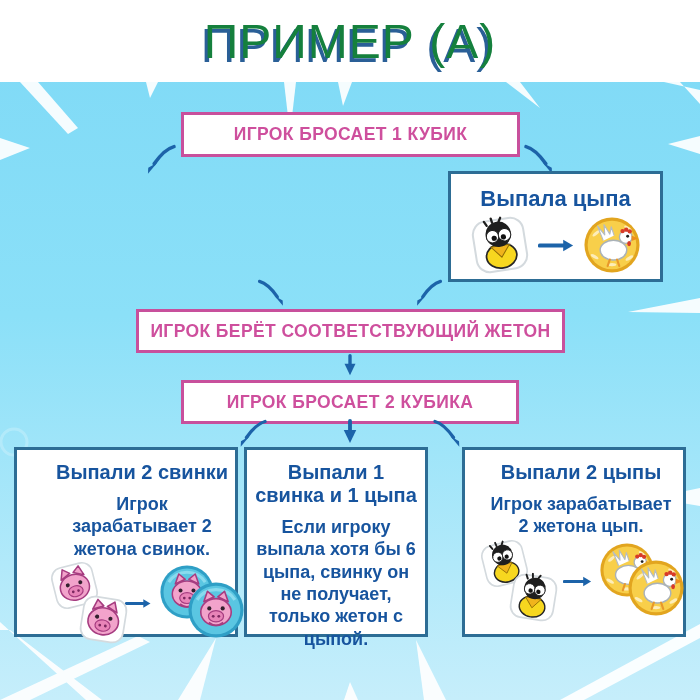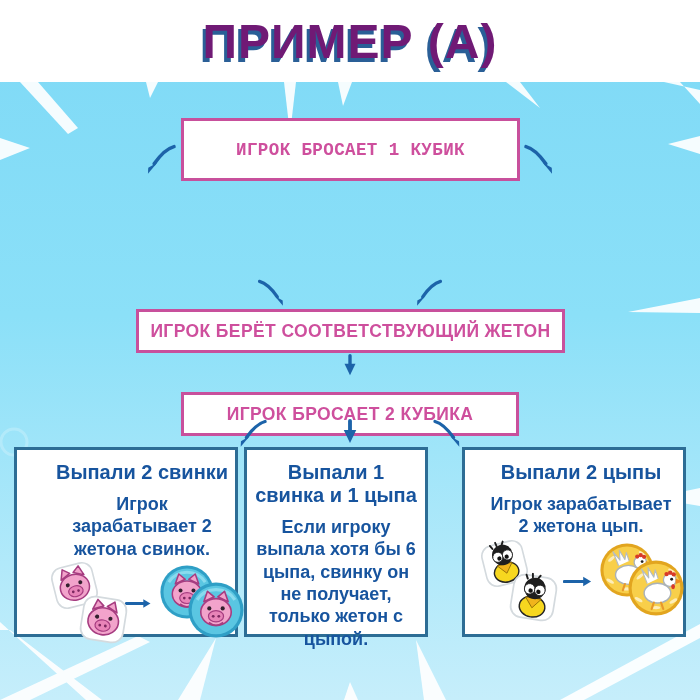--- a/index.html
+++ b/index.html
@@ -3,21 +3,21 @@
 <meta charset="utf-8">
 <style>
   html,body{margin:0;padding:0;}
   .stage{
     position:relative;width:700px;height:700px;overflow:hidden;
     font-family:"Liberation Sans",sans-serif;
     background:linear-gradient(180deg,#7ed9f6 0%,#8be0f8 45%,#c6eefb 100%);
   }
   .titlebar{position:absolute;left:0;top:0;width:700px;height:82px;background:#ffffff;
     display:flex;align-items:center;justify-content:center;}
-  .title{margin:16px;font-size:48px;font-weight:bold;color:#701a75;letter-spacing:1px;
+  .title{margin:16px;font-size:48px;font-weight:normal;color:#15803d;letter-spacing:1px;
     text-shadow:-3px 4px 0 #2a5f97;}
   .rays{position:absolute;left:0;top:82px;pointer-events:none;}
   .box{position:absolute;box-sizing:border-box;background:#ffffff;text-align:center;}
   .pink{border:3px solid #c8509c;color:#ce4f9d;font-weight:bold;font-size:17.5px;
     letter-spacing:.4px;display:flex;align-items:center;justify-content:center;}
   .blue{border:3px solid #2d6d95;color:#17549e;font-weight:bold;}
   .hdr{font-size:22px;margin-top:12px;}
   .outcome .hdr{font-size:20px;margin-top:11px;}
   .hdr-narrow{max-width:170px;margin-left:auto;margin-right:auto;}
   .body{font-size:18px;line-height:1.24;margin:9px 9px 0;}
@@ -131,49 +131,64 @@
     <g fill="none" stroke="#ffffff" opacity="0.22">
       <circle cx="14" cy="360" r="13" stroke-width="3"></circle>
       <circle cx="32" cy="392" r="9" stroke-width="2.5"></circle>
     </g>
   </svg>
 
   <div class="titlebar">
     <h1 class="title">ПРИМЕР (А)</h1>
   </div>
 
-  <div class="box pink" style="left:181px;top:118px;width:339px;height:63px;font-family:Liberation Mono, monospace;">
+  <div class="box pink" style="left:181px;top:112px;width:339px;height:45px;">
     <span>ИГРОК БРОСАЕТ 1 КУБИК</span>
   </div>
 
   <svg class="arr" style="left:138px;top:144px;" width="42" height="30" viewBox="0 0 40 34">
       <use href="#curve"></use>
     </svg>
   <svg class="arr mirror" style="left:520px;top:144px;" width="42" height="30" viewBox="0 0 40 34">
       <use href="#curve"></use>
     </svg>
 
 
+  <div class="box blue" style="left:448px;top:171px;width:215px;height:111px;">
+    <div class="hdr">Выпала цыпа</div>
+    <div class="gfx">
+      <svg class="tilt-l" width="58" height="58" viewBox="0 0 40 40">
+          <use href="#dieface"></use>
+          <use href="#chickface"></use>
+        </svg>
+      <svg width="36" height="15" viewBox="0 0 40 16">
+          <use href="#arrowright"></use>
+        </svg>
+      <svg width="58" height="58" viewBox="0 0 40 40">
+          <use href="#chicktoken"></use>
+        </svg>
+    </div>
+  </div>
 
   <svg class="arr mirror" style="left:256px;top:279px;" width="34" height="27" viewBox="0 0 40 34">
       <use href="#curve"></use>
     </svg>
   <svg class="arr" style="left:410px;top:279px;" width="34" height="27" viewBox="0 0 40 34">
       <use href="#curve"></use>
     </svg>
 
   <div class="box pink" style="left:136px;top:309px;width:429px;height:44px;">
     <span>ИГРОК БЕРЁТ СООТВЕТСТВУЮЩИЙ ЖЕТОН</span>
   </div>
 
   <svg class="arr" style="left:342px;top:354px;" width="16" height="22" viewBox="0 0 16 26">
       <use href="#downarrow"></use>
     </svg>
 
-  <div class="box pink" style="left:181px;top:392px;width:338px;height:44px;">
+  <div class="box pink" style="left:181px;top:380px;width:338px;height:44px;">
     <span>ИГРОК БРОСАЕТ 2 КУБИКА</span>
   </div>
 
   <svg class="arr" style="left:230px;top:419px;" width="42" height="28" viewBox="0 0 40 34">
       <use href="#curve"></use>
     </svg>
   <svg class="arr" style="left:342px;top:419px;" width="16" height="25" viewBox="0 0 16 26">
       <use href="#downarrow"></use>
     </svg>
   <svg class="arr mirror" style="left:428px;top:419px;" width="42" height="28" viewBox="0 0 40 34">

